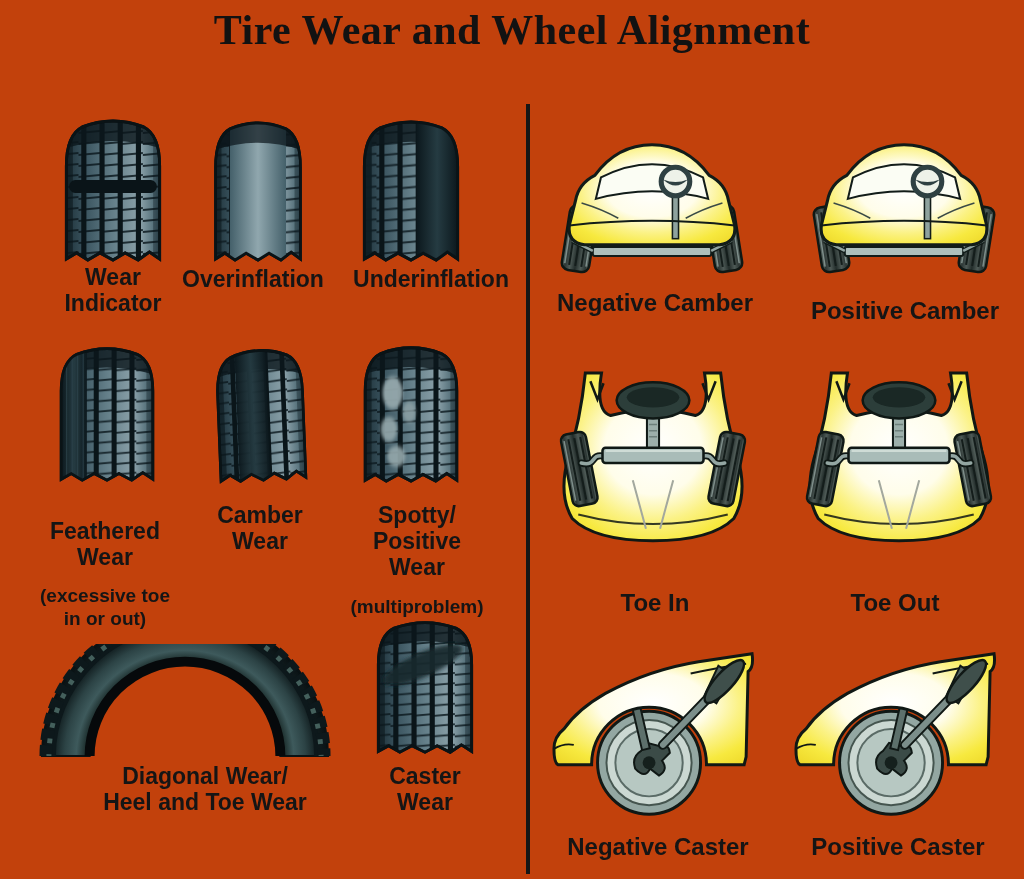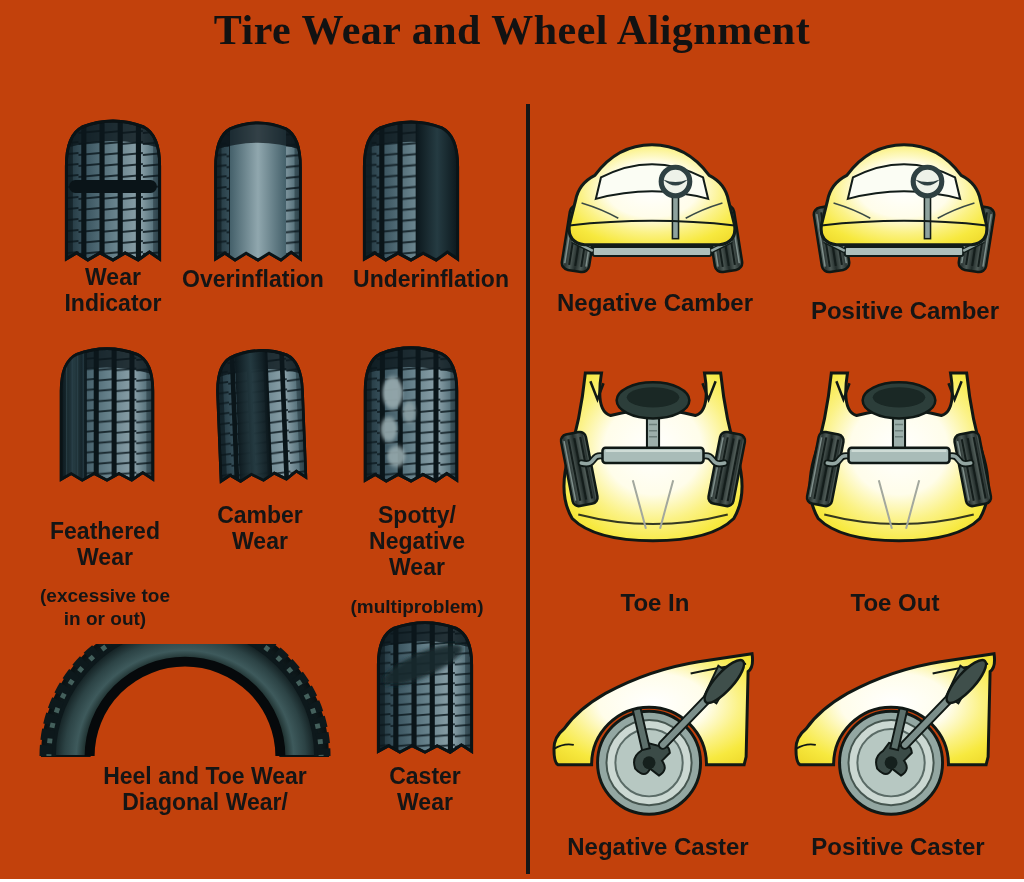--- a/index.html
+++ b/index.html
@@ -258,39 +258,39 @@
         <ellipse cx="40" cy="54" rx="11" ry="17" fill="#93a7ab" opacity="0.95"></ellipse>
         <ellipse cx="36" cy="92" rx="9" ry="13" fill="#93a7ab" opacity="0.9"></ellipse>
         <ellipse cx="44" cy="120" rx="10" ry="11" fill="#93a7ab" opacity="0.9"></ellipse>
         <ellipse cx="58" cy="74" rx="7" ry="11" fill="#8ea2a6" opacity="0.8"></ellipse>
       </g>
       <use href="#treadOutline"></use>
     </svg>
   </div>
   <div class="cap" style="left:337px;top:502px;width:160px;">
     <div>Spotty/</div>
-    <div>Negative</div>
+    <div>Positive</div>
     <div>Wear</div>
     <div class="sub">
       <div>(multiproblem)</div>
     </div>
   </div>
 
   <div class="fig" style="left:36px;top:644px;width:298px;height:116px;">
     <svg viewBox="0 0 300 118" preserveAspectRatio="none">
       <path d="M6 114 A144 144 0 0 1 294 114 L246 114 A96 96 0 0 0 54 114 Z" fill="url(#gArch)" stroke="#0a1214" stroke-width="2"></path>
       <path d="M17 114 A133 133 0 0 1 283 114" fill="none" stroke="#0d181b" stroke-width="6"></path>
       <path d="M10 114 A140 140 0 0 1 290 114" fill="none" stroke="#0d181b" stroke-width="13" stroke-dasharray="11 5"></path>
       <path d="M13 114 A137 137 0 0 1 287 114" fill="none" stroke="#44605c" stroke-width="5" stroke-dasharray="5 11" stroke-dashoffset="3"></path>
       <path d="M54 114 A96 96 0 0 1 246 114" fill="none" stroke="#06090b" stroke-width="10"></path>
     </svg>
   </div>
   <div class="cap" style="left:55px;top:763px;width:300px;">
+    <div>Diagonal Wear/</div>
     <div>Heel and Toe Wear</div>
-    <div>Diagonal Wear/</div>
   </div>
 
   <div class="fig" style="left:369px;top:616px;width:112px;height:140px;">
     <svg viewBox="0 0 120 150" preserveAspectRatio="none">
       <use href="#treadBase"></use>
       <g clip-path="url(#tclip)" filter="url(#soft)">
         <ellipse cx="58" cy="52" rx="46" ry="13" transform="rotate(-24 58 52)" fill="#17292e" opacity="0.92"></ellipse>
       </g>
       <use href="#treadOutline"></use>
     </svg>

